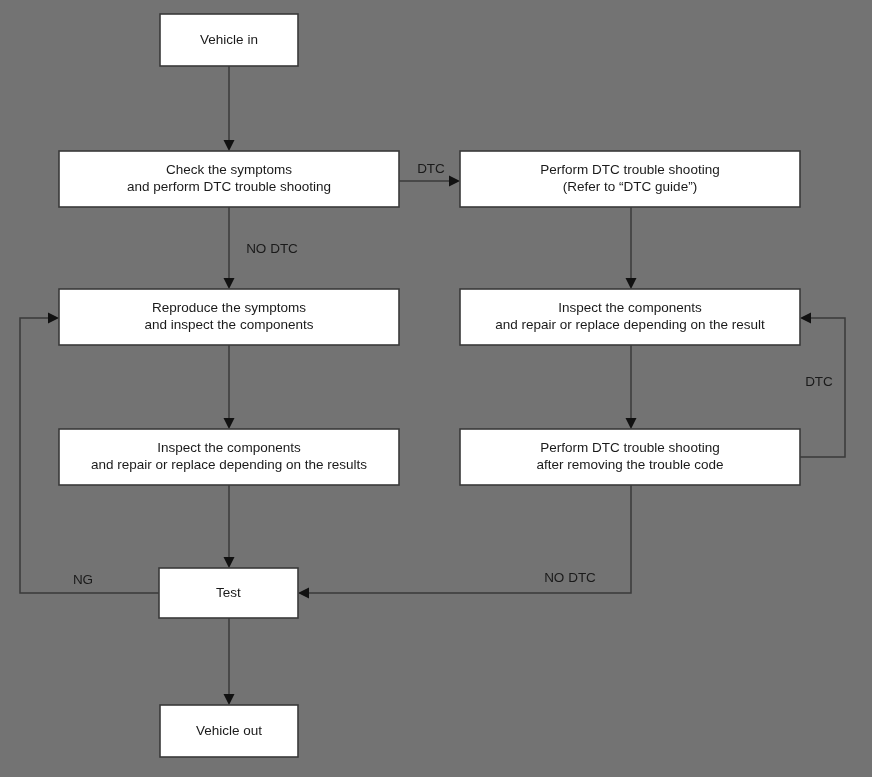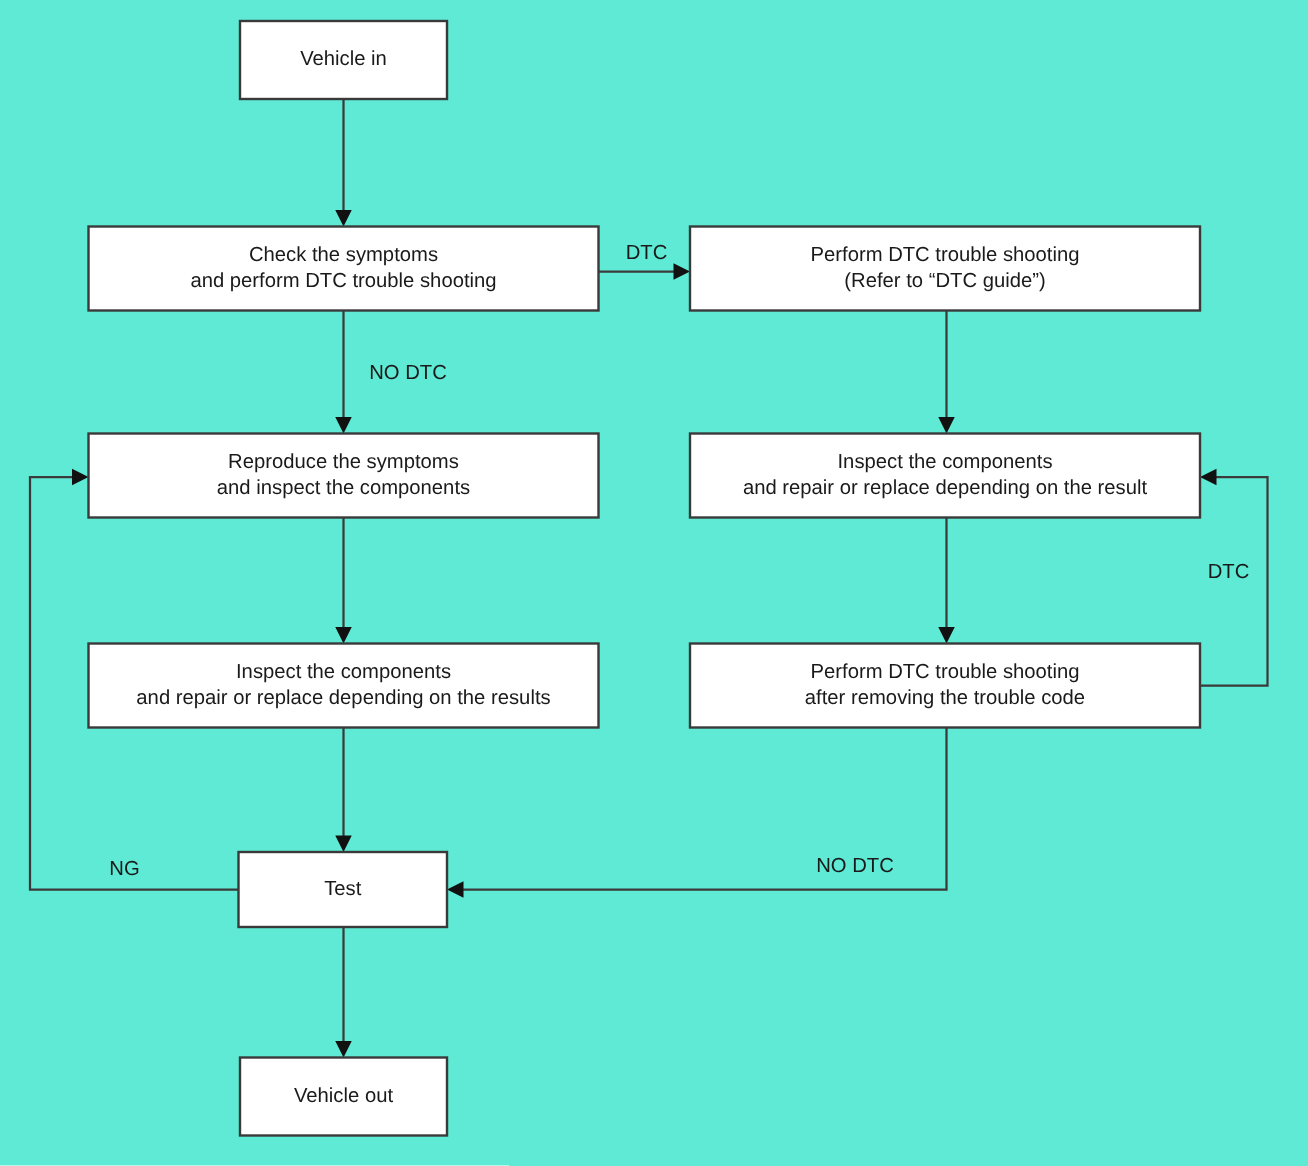--- a/index.html
+++ b/index.html
@@ -11,21 +11,21 @@
   body {
     width: 872px;
     height: 777px;
     font-family: "Liberation Sans", sans-serif;
     overflow: hidden;
   }
   #flowchart-root {
     position: relative;
     width: 872px;
     height: 777px;
-    background: #5eead4;
+    background: #737373;
   }
   svg#flow-svg {
     position: absolute;
     top: 0;
     left: 0;
     width: 872px;
     height: 777px;
   }
   .node-box {
     fill: #ffffff;

